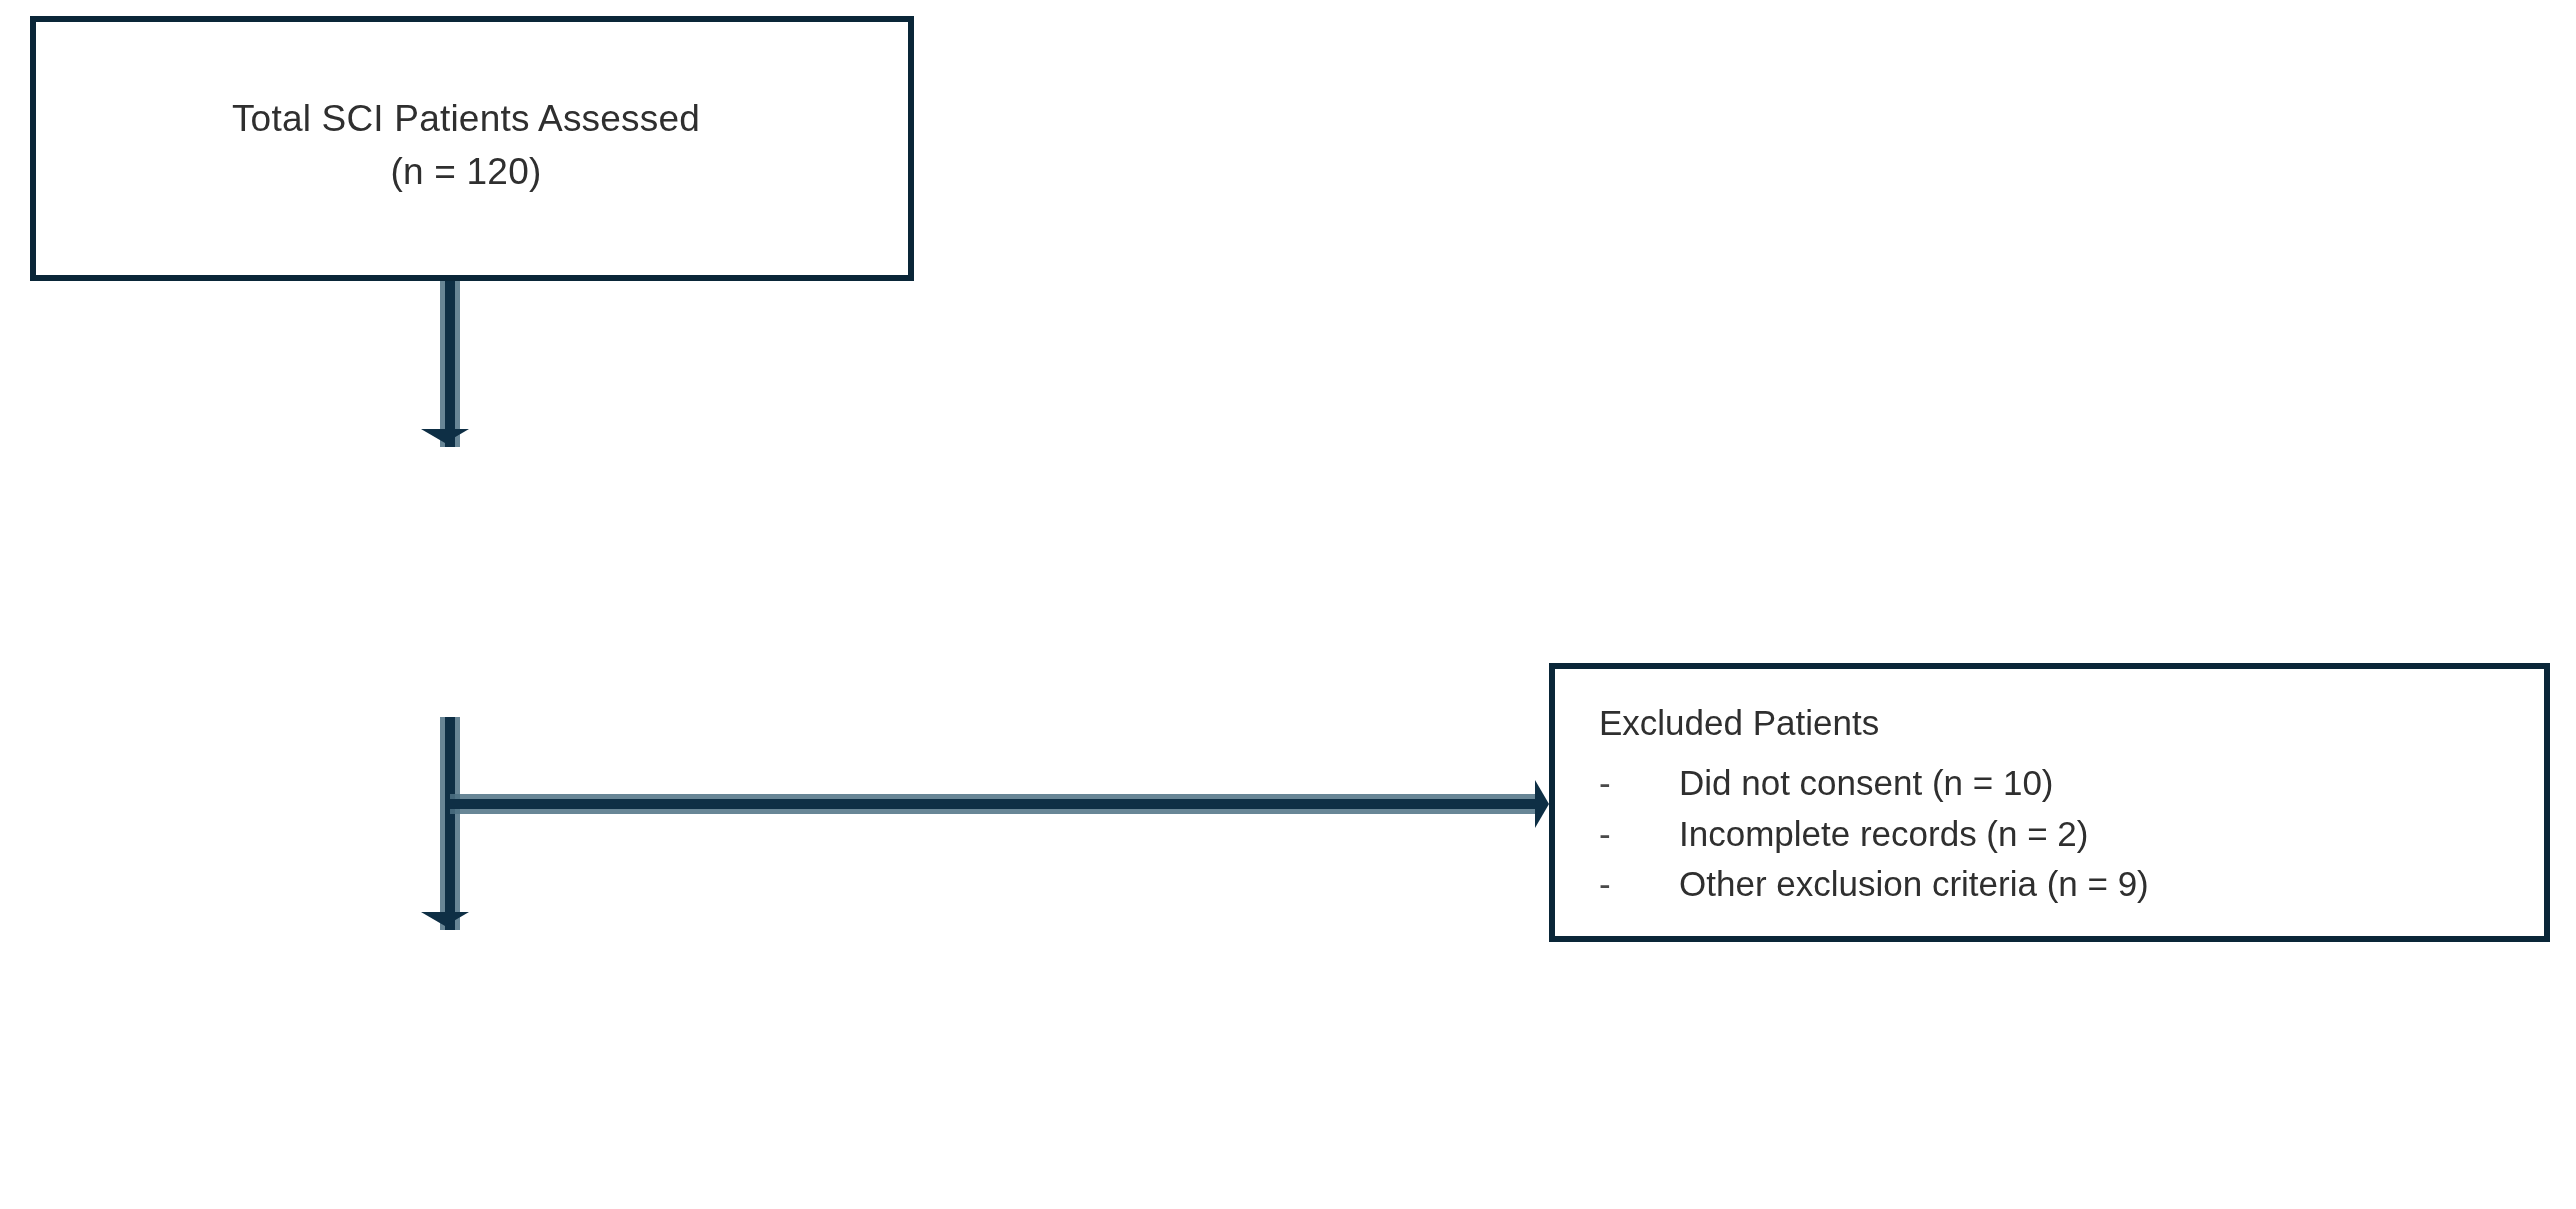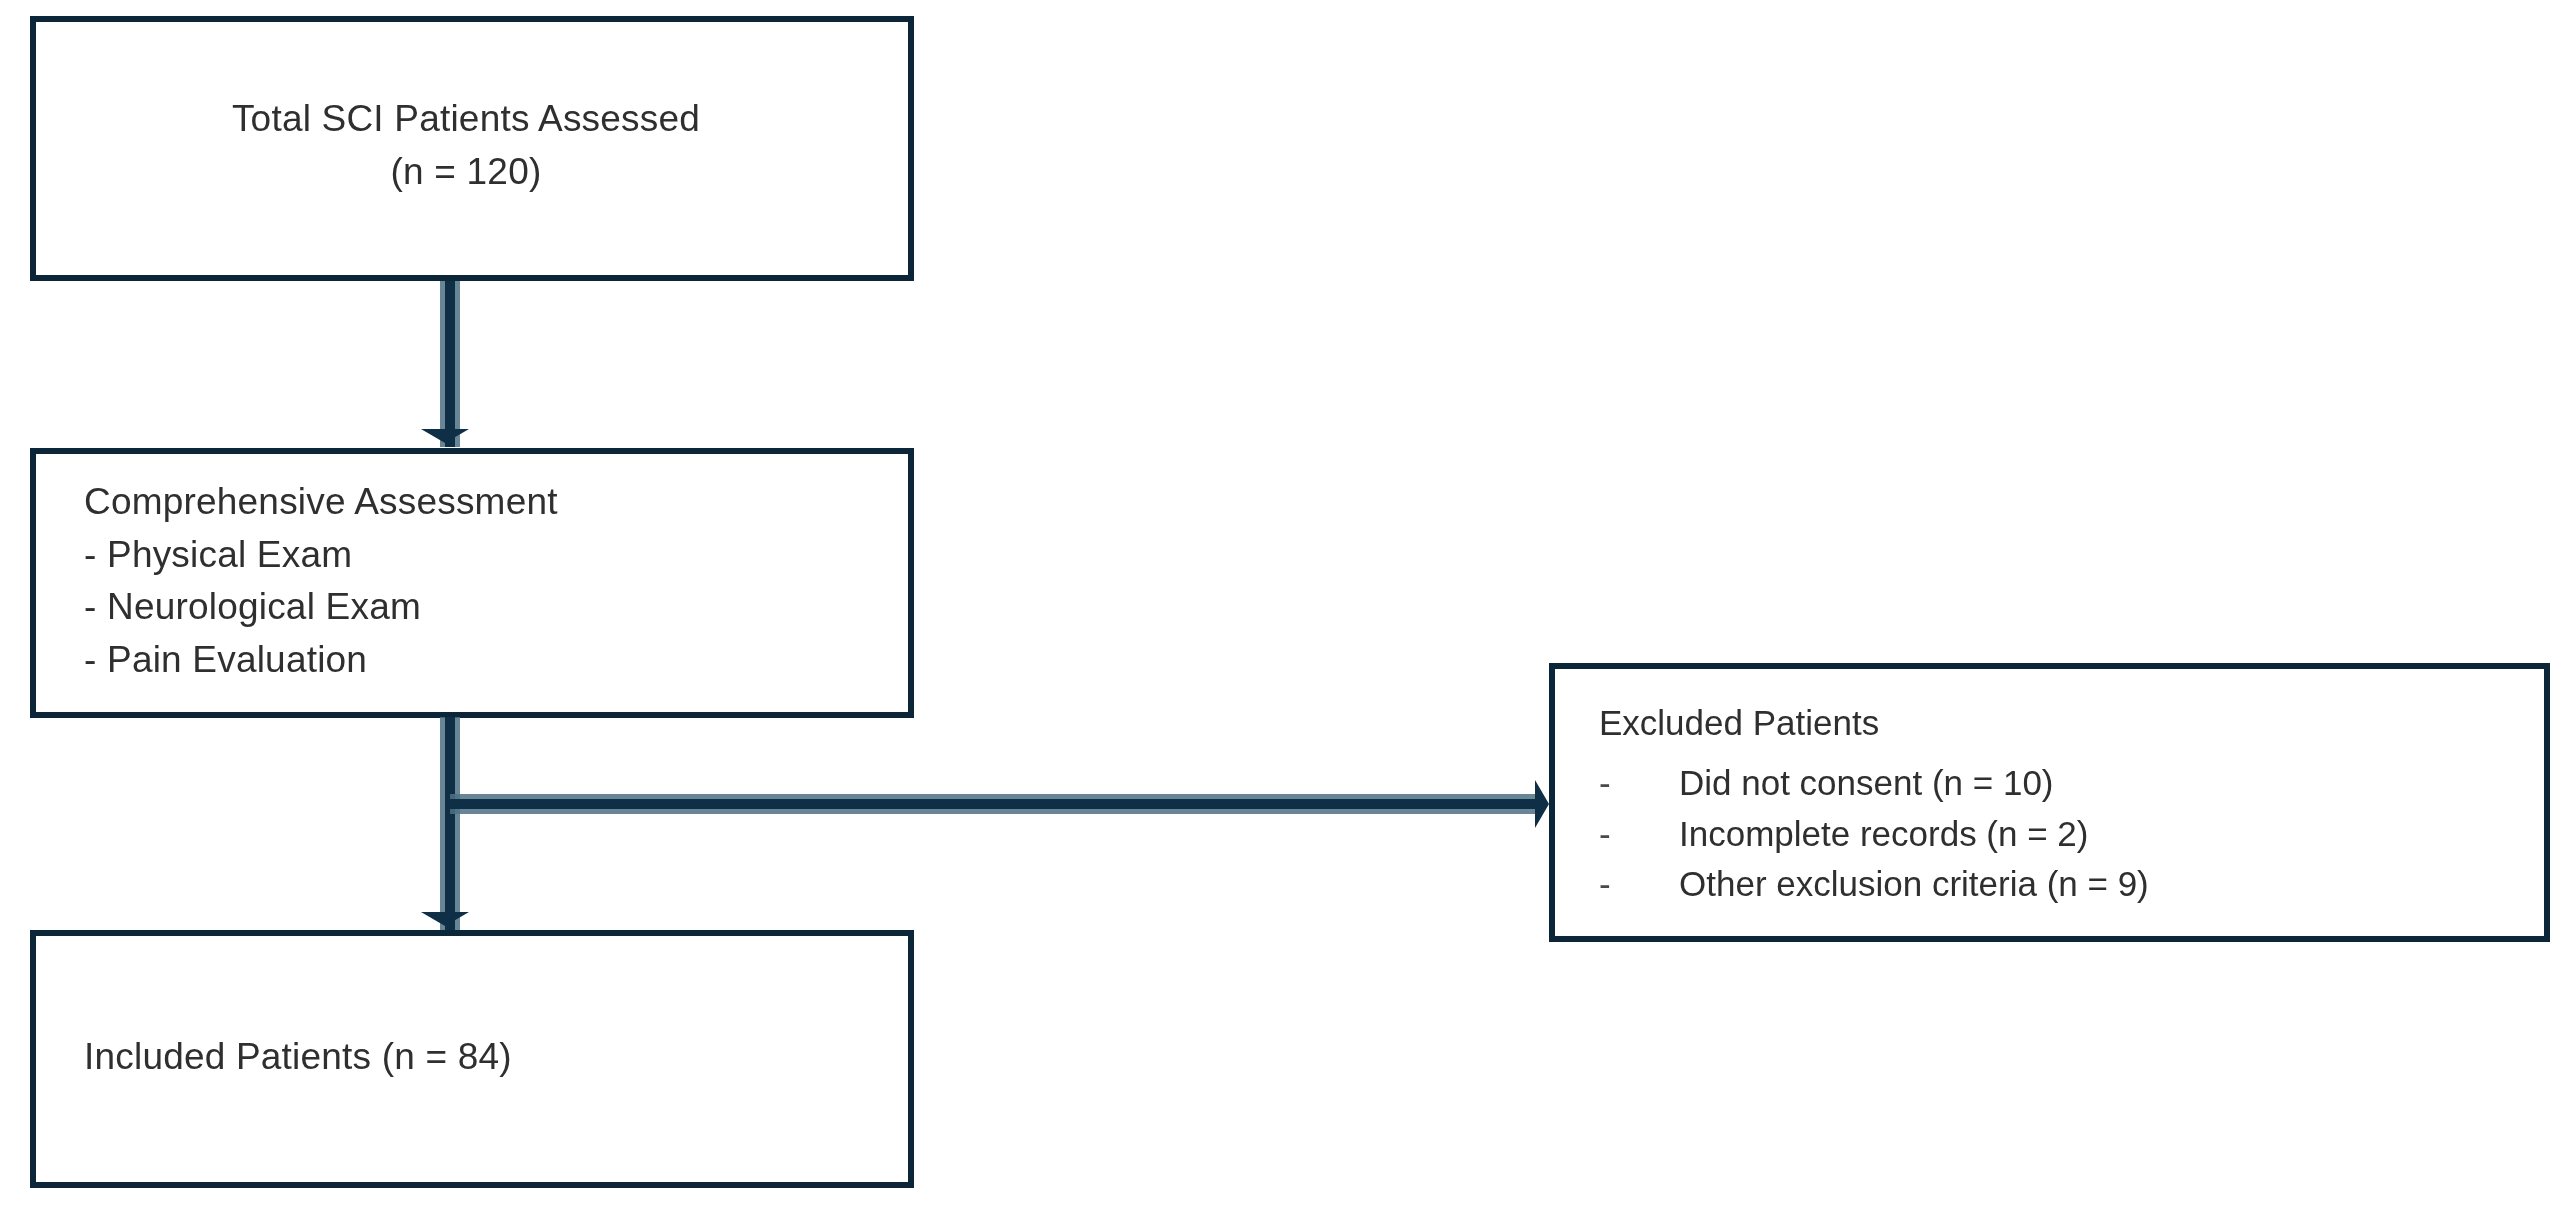--- a/index.html
+++ b/index.html
@@ -183,36 +183,27 @@
 <div id="canvas">
 
   <div class="node" id="node-total">
     <div class="node-text">Total SCI Patients Assessed
 (n = 120)</div>
   </div>
 
   <div class="conn conn-v" id="conn-a-v"></div>
   <div class="arrow-down" id="arrow-a"></div>
 
-  <div class="node" id="node-assessment">
-    <div class="node-text">Comprehensive Assessment
-- Physical Exam
-- Neurological Exam
-- Pain Evaluation</div>
-  </div>
 
   <div class="conn conn-v" id="conn-b-v"></div>
   <div class="arrow-down" id="arrow-b"></div>
 
   <div class="conn conn-h" id="conn-c-h"></div>
   <div class="arrow-right" id="arrow-c"></div>
 
-  <div class="node" id="node-included">
-    <div class="node-text">Included Patients (n = 84)</div>
-  </div>
 
   <div class="node" id="node-excluded">
     <div class="excluded-body">
       <span class="excluded-title">Excluded Patients</span>
       <ul class="excluded-list">
         <li>
           <span class="bullet-dash">-</span>
           <span>Did not consent (n = 10)</span>
         </li>
         <li>

